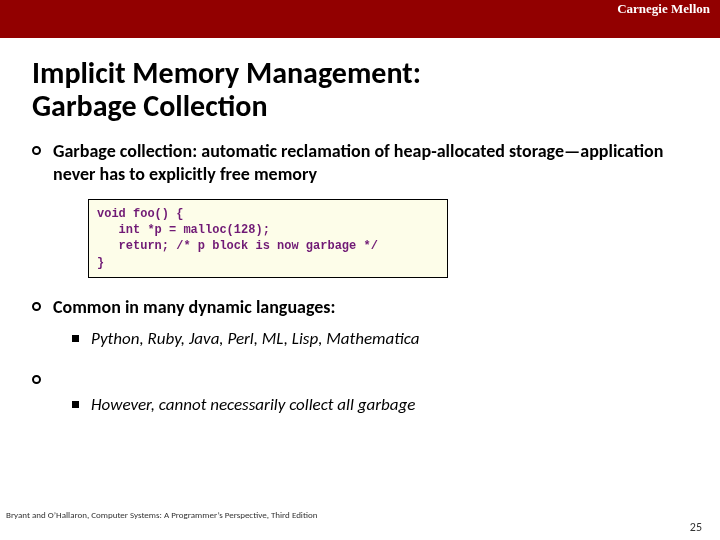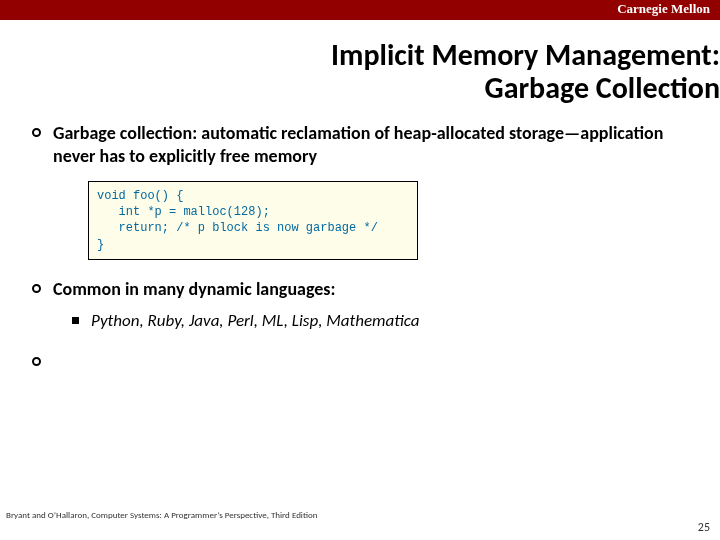--- a/index.html
+++ b/index.html
@@ -6,40 +6,39 @@
   body {
     width: 720px;
     height: 540px;
     background: #fff;
     font-family: Calibri, Arial, sans-serif;
     position: relative;
     overflow: hidden;
   }
   .topbar {
     width: 720px;
-    height: 20px;
+    height: 38px;
     background: #920000;
     position: relative;
   }
   .brand {
     position: absolute;
     right: 10px;
     top: 1px;
     color: #fff;
     font-family: "Times New Roman", serif;
     font-weight: bold;
     font-size: 13px;
   }
   .title {
     margin: 18px 0 18px 32px;
     font-size: 30px;
     font-weight: bold;
     line-height: 1.1;
     color: #000;
-    text-align: right;
   }
   .content {
     margin-left: 32px;
     margin-right: 22px;
   }
   .bullet-row {
     display: flex;
     align-items: flex-start;
     margin-bottom: 10px;
   }
@@ -54,30 +53,30 @@
   }
   .bullet-text {
     font-size: 18px;
     font-weight: bold;
     line-height: 1.25;
     color: #000;
   }
   .underline { }
   .codebox {
     margin: 14px 0 18px 56px;
-    width: 330px;
+    width: 360px;
     background: #fdfde9;
     border: 1px solid #000;
     padding: 6px 8px 6px 8px;
     font-family: "Courier New", monospace;
-    font-weight: normal;
+    font-weight: bold;
     font-size: 12px;
     line-height: 1.35;
     white-space: pre;
-    color: #0369a1;
+    color: #701a75;
   }
   .sub-row {
     display: flex;
     align-items: flex-start;
     margin-left: 40px;
     margin-top: 6px;
     margin-bottom: 6px;
     font-style: italic;
   }
   .square {
@@ -96,21 +95,21 @@
   .spacer { height: 14px; }
   .footer-left {
     position: absolute;
     left: 6px;
     bottom: 20px;
     font-size: 9px;
     color: #333;
   }
   .footer-right {
     position: absolute;
-    right: 10px;
+    right: 18px;
     bottom: 6px;
     font-size: 12px;
     color: #333;
   }
 </style>
 </head>
 <body>
 
 <div class="topbar">
   <div class="brand">Carnegie Mellon</div>
@@ -142,17 +141,21 @@
   <div class="sub-row">
     <div class="square"></div>
     <div class="sub-text">Python, Ruby, Java, Perl, ML, Lisp, Mathematica</div>
   </div>
 
   <div class="spacer"></div>
 
   <div class="bullet-row">
     <div class="circ"></div>
   </div>
+  <div class="sub-row">
+    <div class="square"></div>
+    <div class="sub-text">However, cannot necessarily collect all garbage</div>
+  </div>
 
 </div>
 
 <div class="footer-left">Bryant and O’Hallaron, Computer Systems: A Programmer’s Perspective, Third Edition</div>
 <div class="footer-right">25</div>
 
 </body></html>

